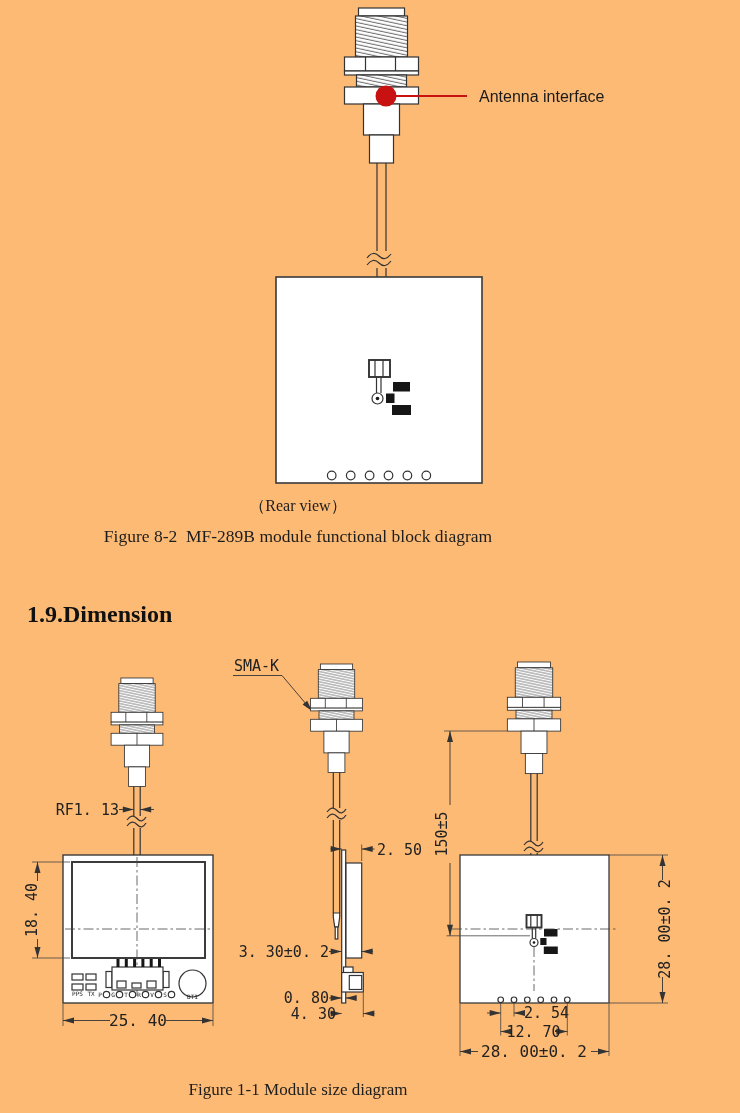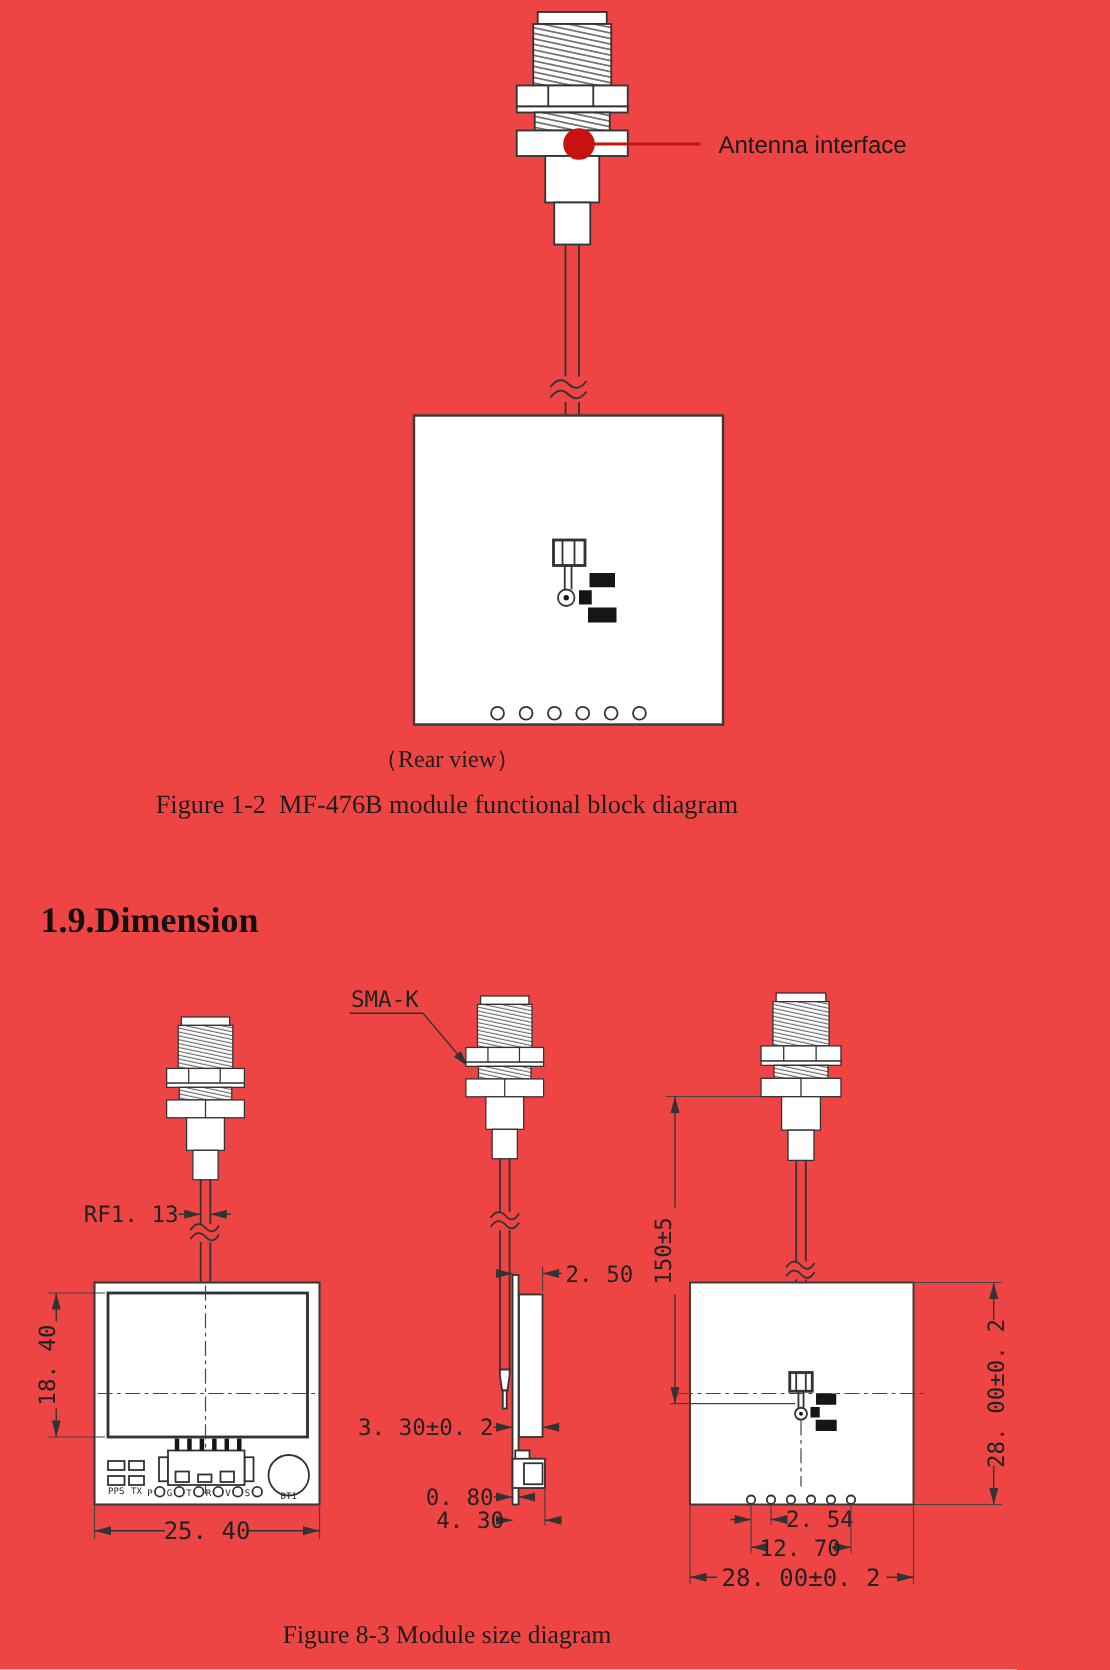--- a/index.html
+++ b/index.html
@@ -1,16 +1,16 @@
 <!DOCTYPE html>
 <html><head>
 <meta charset="utf-8">
 <style>
   html,body{margin:0;padding:0;background:#ffffff;}
-  .page{position:relative;width:740px;height:1113px;background:#ef4444;overflow:hidden;
+  .page{position:relative;width:740px;height:1113px;background:#fdba74;overflow:hidden;
         font-family:"Liberation Sans",sans-serif;text-decoration:underline;}
   svg{position:absolute;left:0;overflow:visible;}
   .cap{position:absolute;left:0;width:596px;text-align:center;color:#1d1d1d;
        font-family:"Liberation Serif",serif;white-space:pre;}
   .heading{position:absolute;left:27px;top:601px;font-family:"Liberation Serif",serif;
        font-weight:bold;font-size:24px;color:#111;text-align:center;}
   
   .ln{stroke:#333;fill:none;stroke-width:1.2;}
   .fw{fill:#fff;stroke:#333;stroke-width:1.2;}
   .fw2{fill:#fff;stroke:#333;stroke-width:1.9;}
@@ -91,21 +91,21 @@
   </g>
 
   <g>
     <line class="red-ln" x1="394" y1="96" x2="467" y2="96"></line>
     <circle class="red-dot" cx="386" cy="96" r="10.5"></circle>
   </g>
   <text class="callout" x="479" y="102">Antenna interface</text>
 </svg>
 
 <div class="cap" style="top:496px;font-size:16px">（Rear view）</div>
-<div class="cap" style="top:526px;font-size:17.5px">Figure 1-2  MF-476B module functional block diagram</div>
+<div class="cap" style="top:526px;font-size:17.5px">Figure 8-2  MF-289B module functional block diagram</div>
 
 <div class="heading">1.9.Dimension</div>
 
 <svg width="740" height="440" viewBox="0 640 740 440" style="top:640px">
 
   <g>
     <use href="#sma" transform="translate(137,678) scale(0.7)"></use>
     <line class="ln" x1="133.8" y1="786.5" x2="133.8" y2="816"></line>
     <line class="ln" x1="140.2" y1="786.5" x2="140.2" y2="816"></line>
     <path class="ln" d="M127 820 q5 -7 10 -1.5 t9 -1.5"></path>
@@ -283,15 +283,15 @@
   </g>
   <g>
     <line class="ext" x1="460" y1="1004" x2="460" y2="1056"></line>
     <line class="ext" x1="609" y1="1004" x2="609" y2="1056"></line>
     <line class="dim" x1="460" y1="1051.5" x2="478" y2="1051.5" marker-start="url(#arr)"></line>
     <line class="dim" x1="591" y1="1051.5" x2="609" y2="1051.5" marker-end="url(#arr)"></line>
     <text class="dt16" x="534" y="1057" text-anchor="middle">28. 00±0. 2</text>
   </g>
 </svg>
 
-<div class="cap" style="top:1080px;font-size:17px">Figure 8-3 Module size diagram</div>
+<div class="cap" style="top:1080px;font-size:17px">Figure 1-1 Module size diagram</div>
 
 </div>
 
 </body></html>

